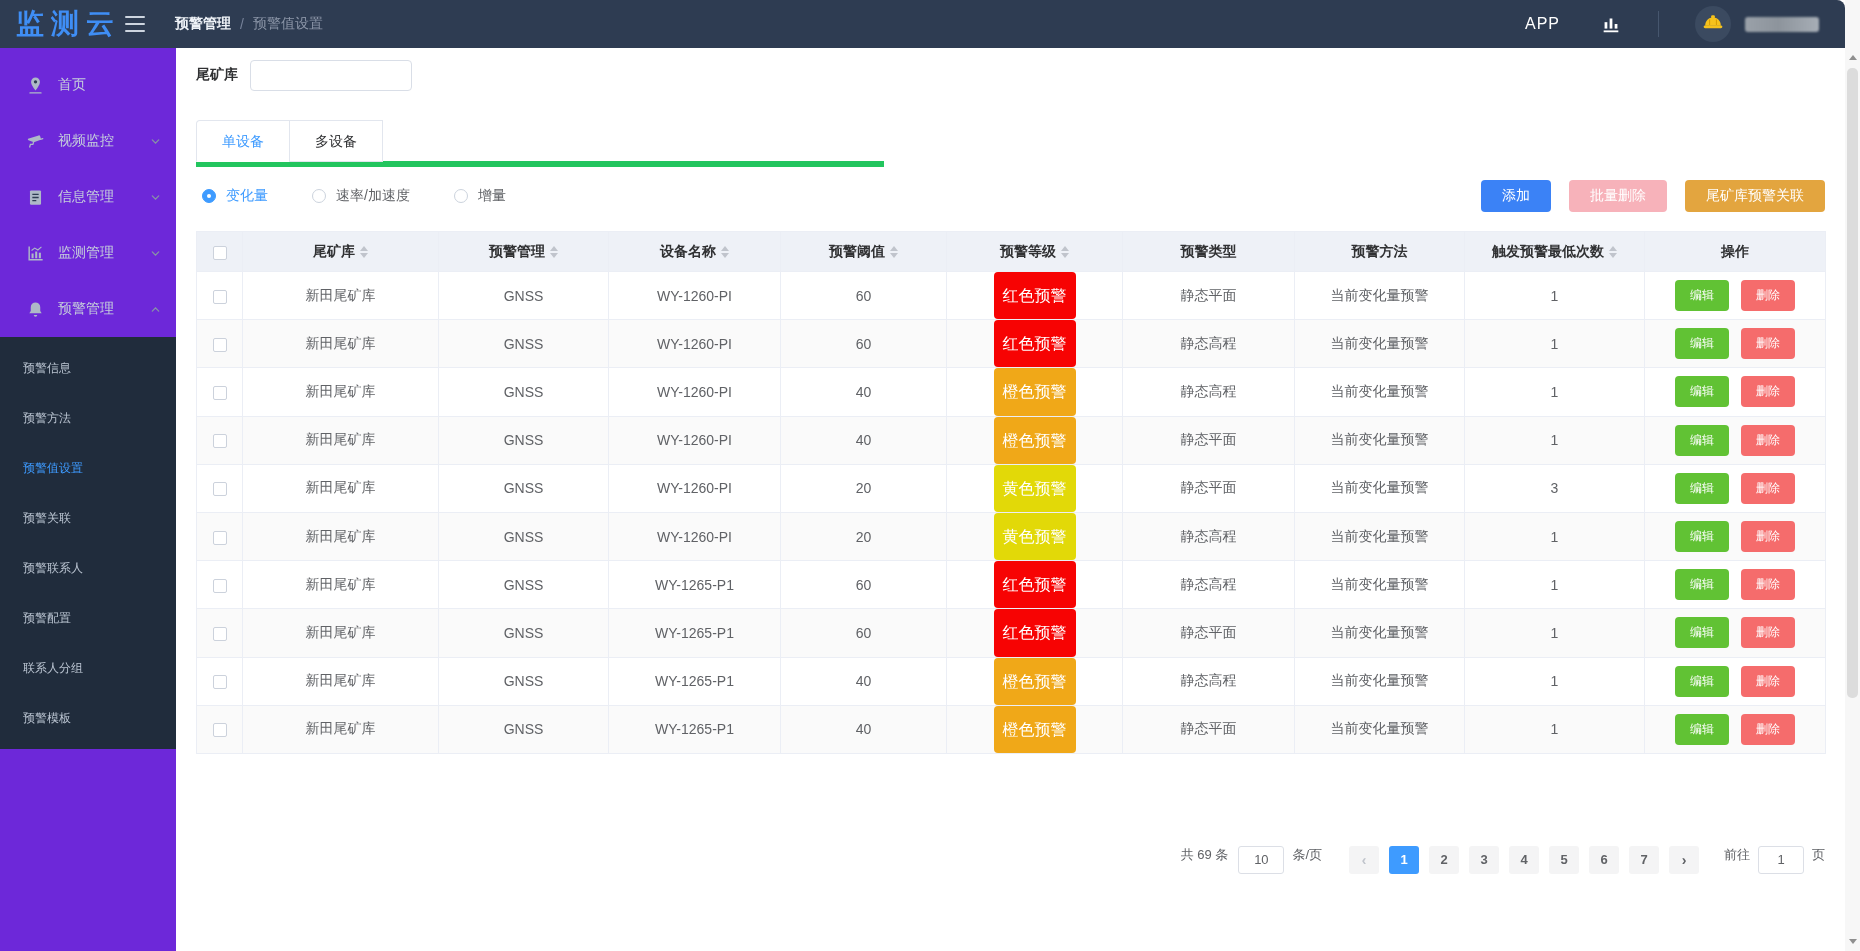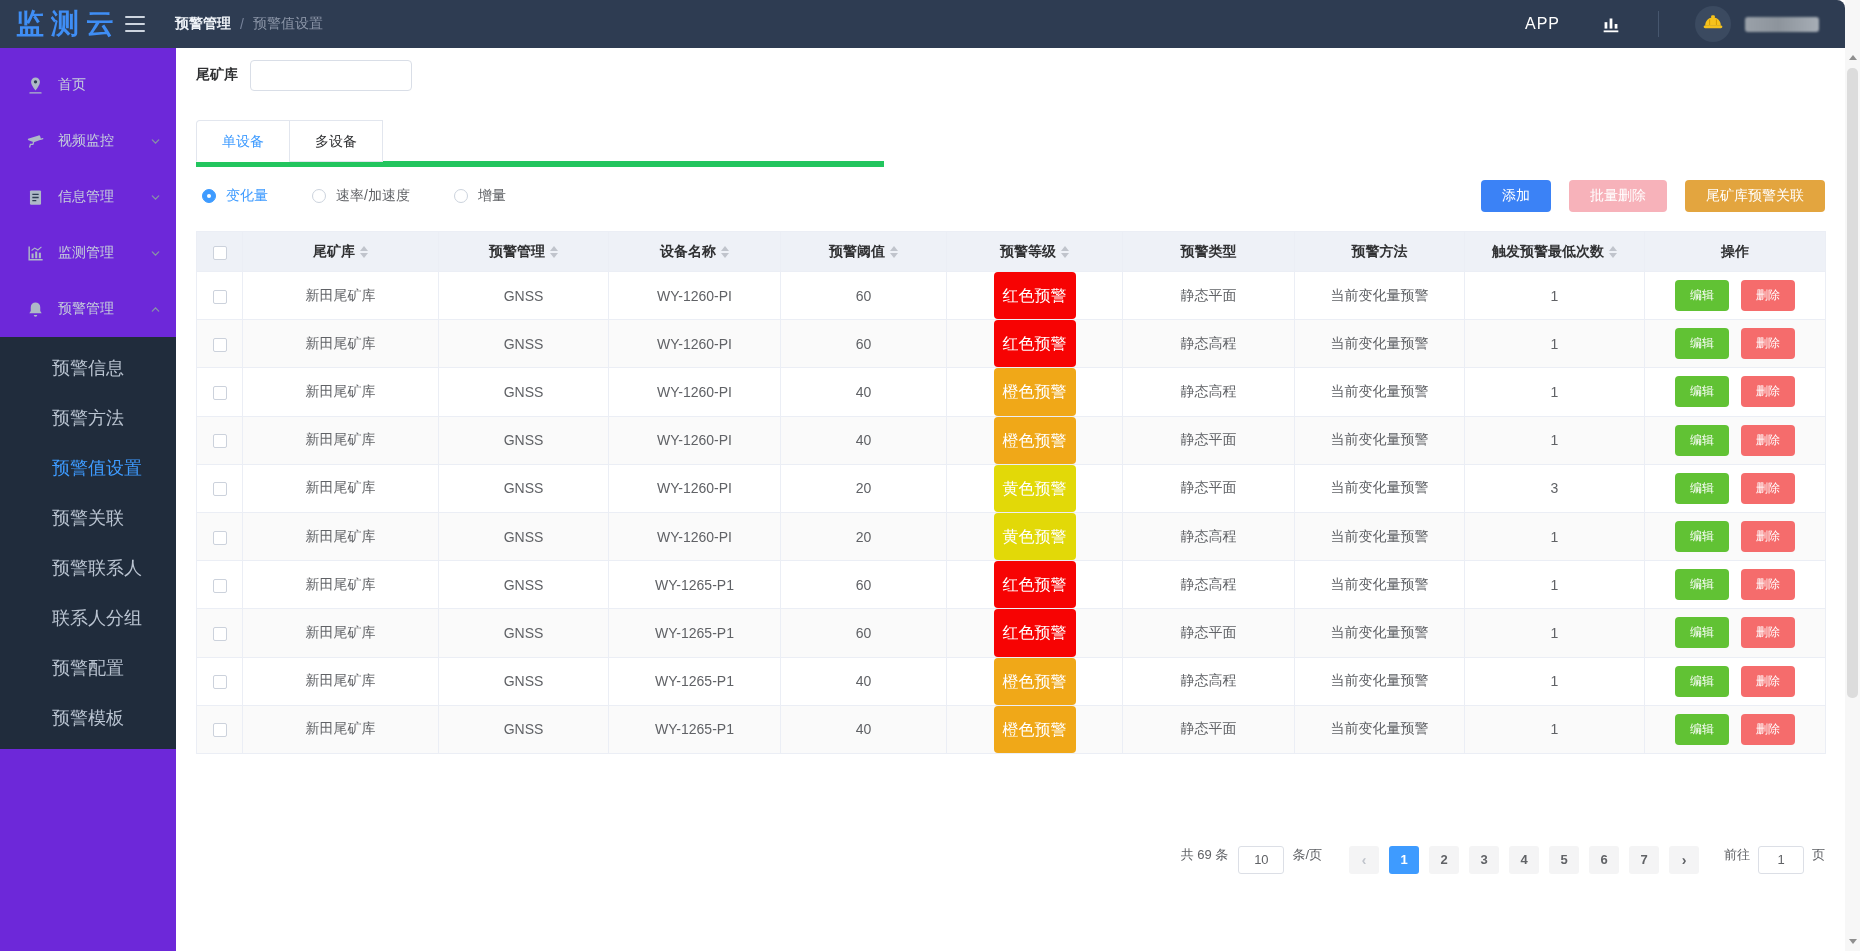--- a/index.html
+++ b/index.html
@@ -26,21 +26,21 @@
 
   
   .sidebar{position:absolute;left:0;top:48px;width:176px;bottom:0;background:#6d28d9;padding-top:9px;overflow:hidden}
   .side-item{height:56px;display:flex;align-items:center;padding-left:26px;color:#c6cfdb;font-size:14px;cursor:pointer}
   .side-icon{width:19px;height:19px;margin-right:13px;color:#aeb9c7;display:flex;align-items:center}
   .side-icon svg{width:19px;height:19px}
   .side-label{flex:1}
   .chev{margin-right:15px;color:#8794a5;display:flex;align-items:center}
   .chev.up svg{transform:rotate(180deg)}
   .side-sub{background:#202c3c;padding:6px 0}
-  .side-sub-item{height:50px;line-height:50px;padding-left:52px;color:#bac4d1;font-size:18px;cursor:pointer}
+  .side-sub-item{height:50px;line-height:50px;padding-left:23px;color:#bac4d1;font-size:12px;cursor:pointer}
   .side-sub-item.active{color:#3e9bff}
 
   
   .content{position:absolute;left:176px;top:48px;right:15px;bottom:0;background:#fff;padding:11px 20px 0}
   .filter-row{display:flex;align-items:center;height:32px}
   .filter-label{font-size:14px;font-weight:bold;color:#303133;margin-right:12px}
   .tailings-input{width:162px;height:31px;border:1px solid #d9dee7;border-radius:4px;padding:0 10px;
     font-size:14px;color:#606266;outline:none;font-family:inherit}
 
   .tabs{display:flex;margin-top:29px;width:688px;border-bottom:6px solid #22c55e}
@@ -209,22 +209,22 @@
           <path d="M2.5 4.2 6 7.8l3.5-3.6" fill="none" stroke="currentColor" stroke-width="1.4" stroke-linecap="round"></path>
         </svg>
       </span>
     </div>
     <div class="side-sub">
       <div class="side-sub-item">预警信息</div>
       <div class="side-sub-item">预警方法</div>
       <div class="side-sub-item active">预警值设置</div>
       <div class="side-sub-item">预警关联</div>
       <div class="side-sub-item">预警联系人</div>
+      <div class="side-sub-item">预警配置</div>
       <div class="side-sub-item">联系人分组</div>
-      <div class="side-sub-item">预警配置</div>
       <div class="side-sub-item">预警模板</div>
     </div>
   </nav>
 
 <div class="content">
 
   <div class="filter-row">
     <span class="filter-label">尾矿库</span>
     <input class="tailings-input" type="text" value="" style="">
   </div>

